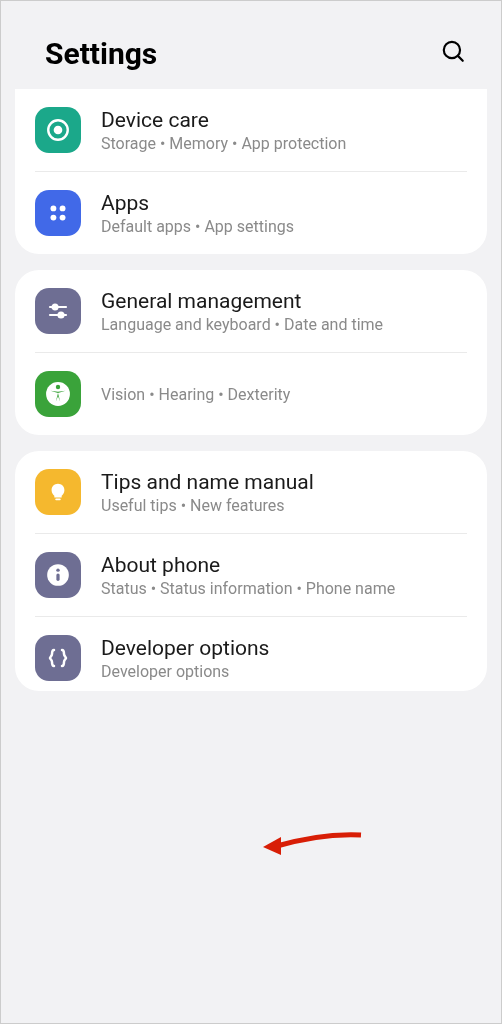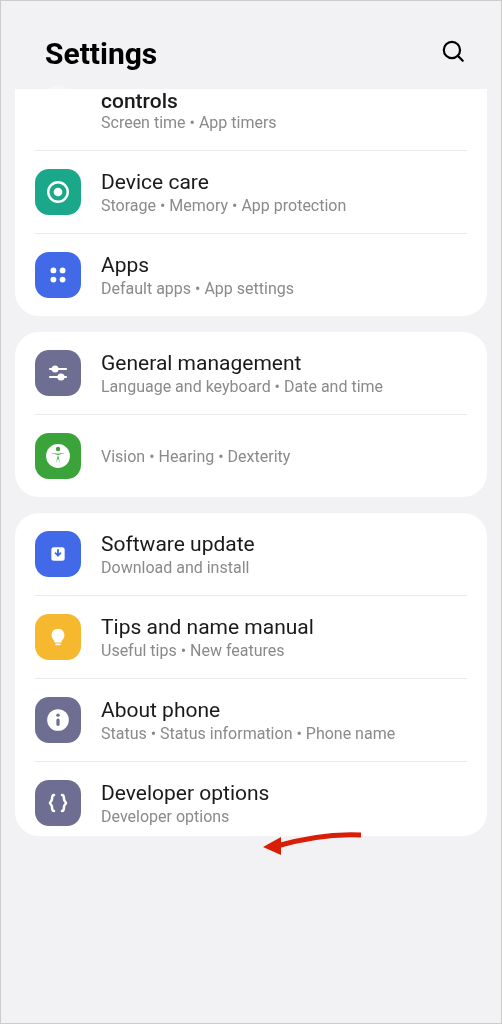--- a/index.html
+++ b/index.html
@@ -124,31 +124,20 @@
     <svg width="26" height="26" viewBox="0 0 24 24" fill="none" stroke="#000" stroke-width="2" stroke-linecap="round">
       <circle cx="11" cy="11" r="7.5"></circle>
       <line x1="21" y1="21" x2="16.5" y2="16.5"></line>
     </svg>
   </button>
 </div>
 
 <div class="content">
 
   <div class="group first">
-    <div class="partial-item">
-      <div class="icon" style="#1f9f5f">
-        <svg width="26" height="26" viewBox="0 0 24 24" style="transform:translateY(-8px)">
-            <circle cx="12" cy="12" r="10" fill="#fff" opacity="0.3"></circle>
-          </svg>
-      </div>
-      <div class="item-text">
-        <div class="partial-title">controls</div>
-        <div class="item-subtitle">Screen time  •  App timers</div>
-      </div>
-    </div>
 
     <div class="item">
       <div class="icon" style="background:#1ba88a">
         <svg width="26" height="26" viewBox="0 0 24 24" fill="none" stroke="#fff" stroke-width="2.2">
           <circle cx="12" cy="12" r="9"></circle>
           <circle cx="12" cy="12" r="4" fill="#fff" stroke="none"></circle>
         </svg>
       </div>
       <div class="item-text">
         <div class="item-title">Device care</div>
@@ -196,32 +185,20 @@
           <path d="M5 9 L12 10 L19 9 L12 11 L14 19 L12 14 L10 19 L12 11 Z" fill="#3aa33a"></path>
         </svg>
       </div>
       <div class="item-text">
         <div class="item-subtitle">Vision  •  Hearing  •  Dexterity</div>
       </div>
     </div>
   </div>
 
   <div class="group">
-    <div class="item">
-      <div class="icon" style="background:#4169e8">
-        <svg width="20" height="20" viewBox="0 0 24 24" fill="#fff">
-          <rect x="4" y="4" width="16" height="16" rx="3" fill="#fff"></rect>
-          <path d="M12 7 L12 14 M9 11 L12 14 L15 11" stroke="#4169e8" stroke-width="2.2" fill="none" stroke-linecap="round" stroke-linejoin="round"></path>
-        </svg>
-      </div>
-      <div class="item-text">
-        <div class="item-title">Software update</div>
-        <div class="item-subtitle">Download and install</div>
-      </div>
-    </div>
 
     <div class="item">
       <div class="icon" style="background:#f5b82e">
         <svg width="22" height="22" viewBox="0 0 24 24" fill="#fff">
           <path d="M12 3 C8 3 5 6 5 10 C5 13 7 15 8 16 L8 18 L16 18 L16 16 C17 15 19 13 19 10 C19 6 16 3 12 3 Z"></path>
           <rect x="9" y="19" width="6" height="2" rx="1"></rect>
         </svg>
       </div>
       <div class="item-text">
         <div class="item-title">Tips and name manual</div>

